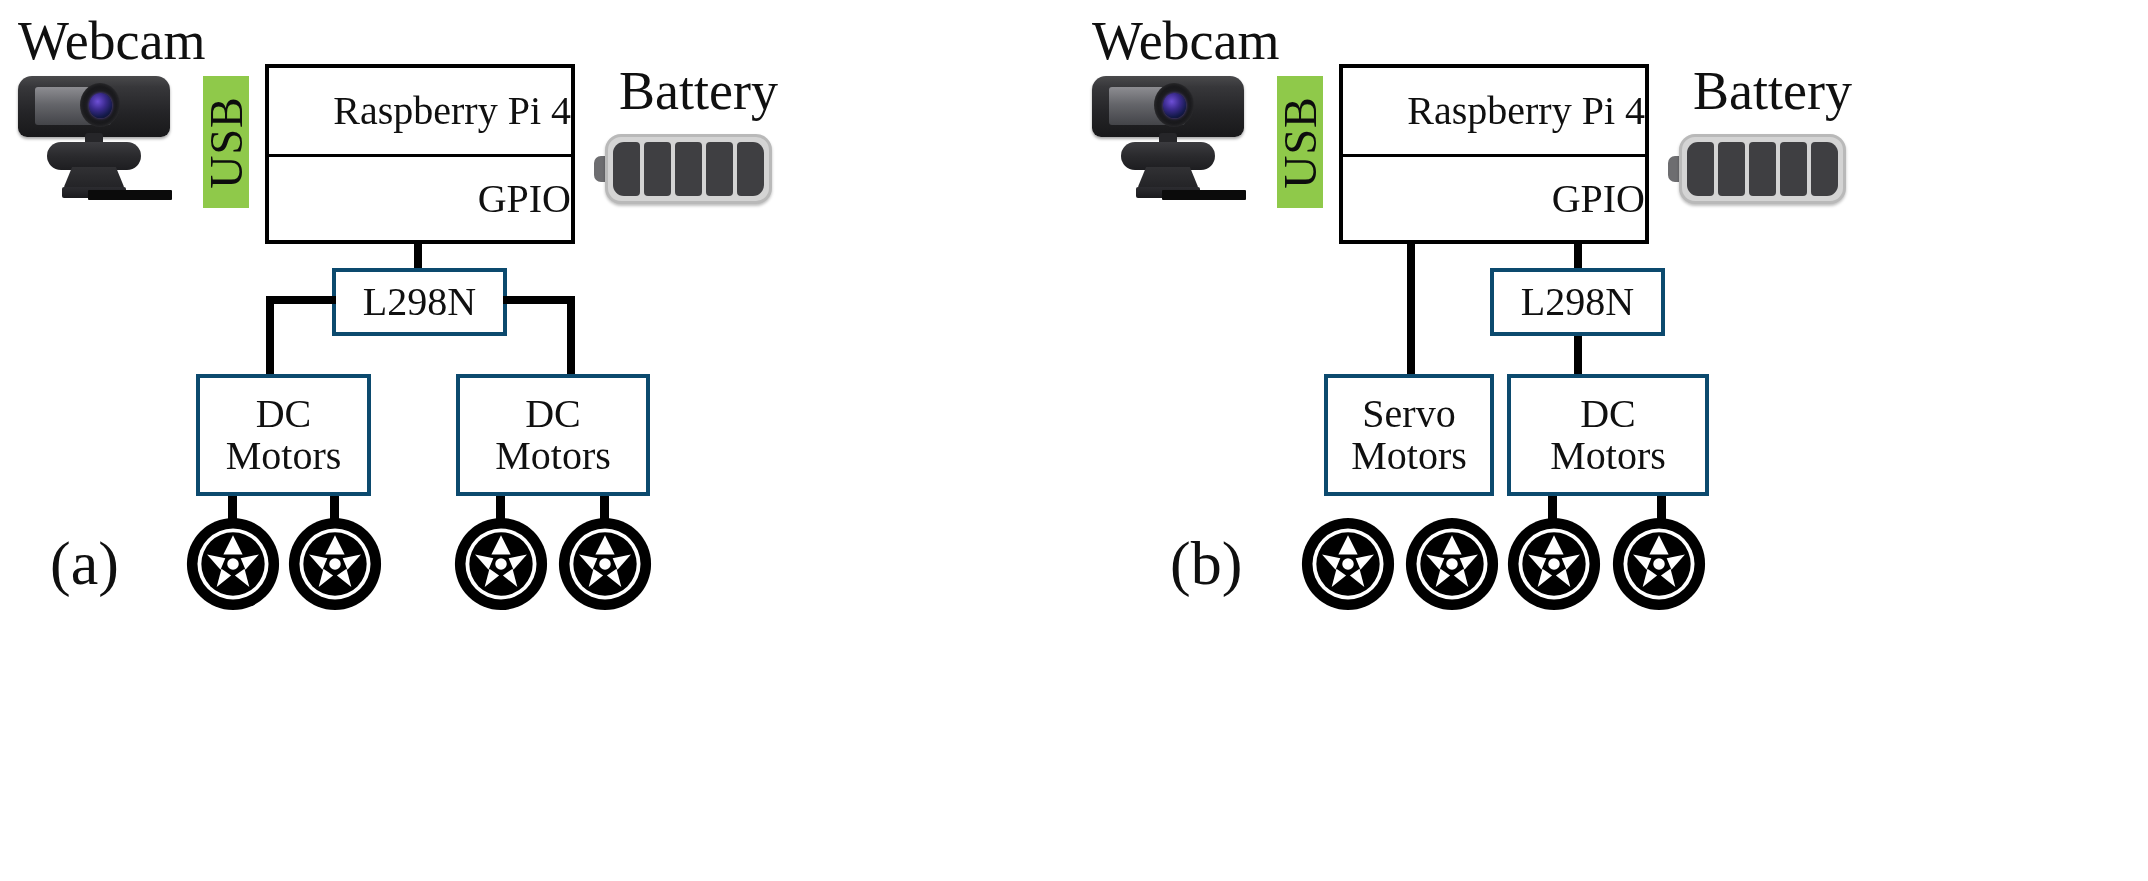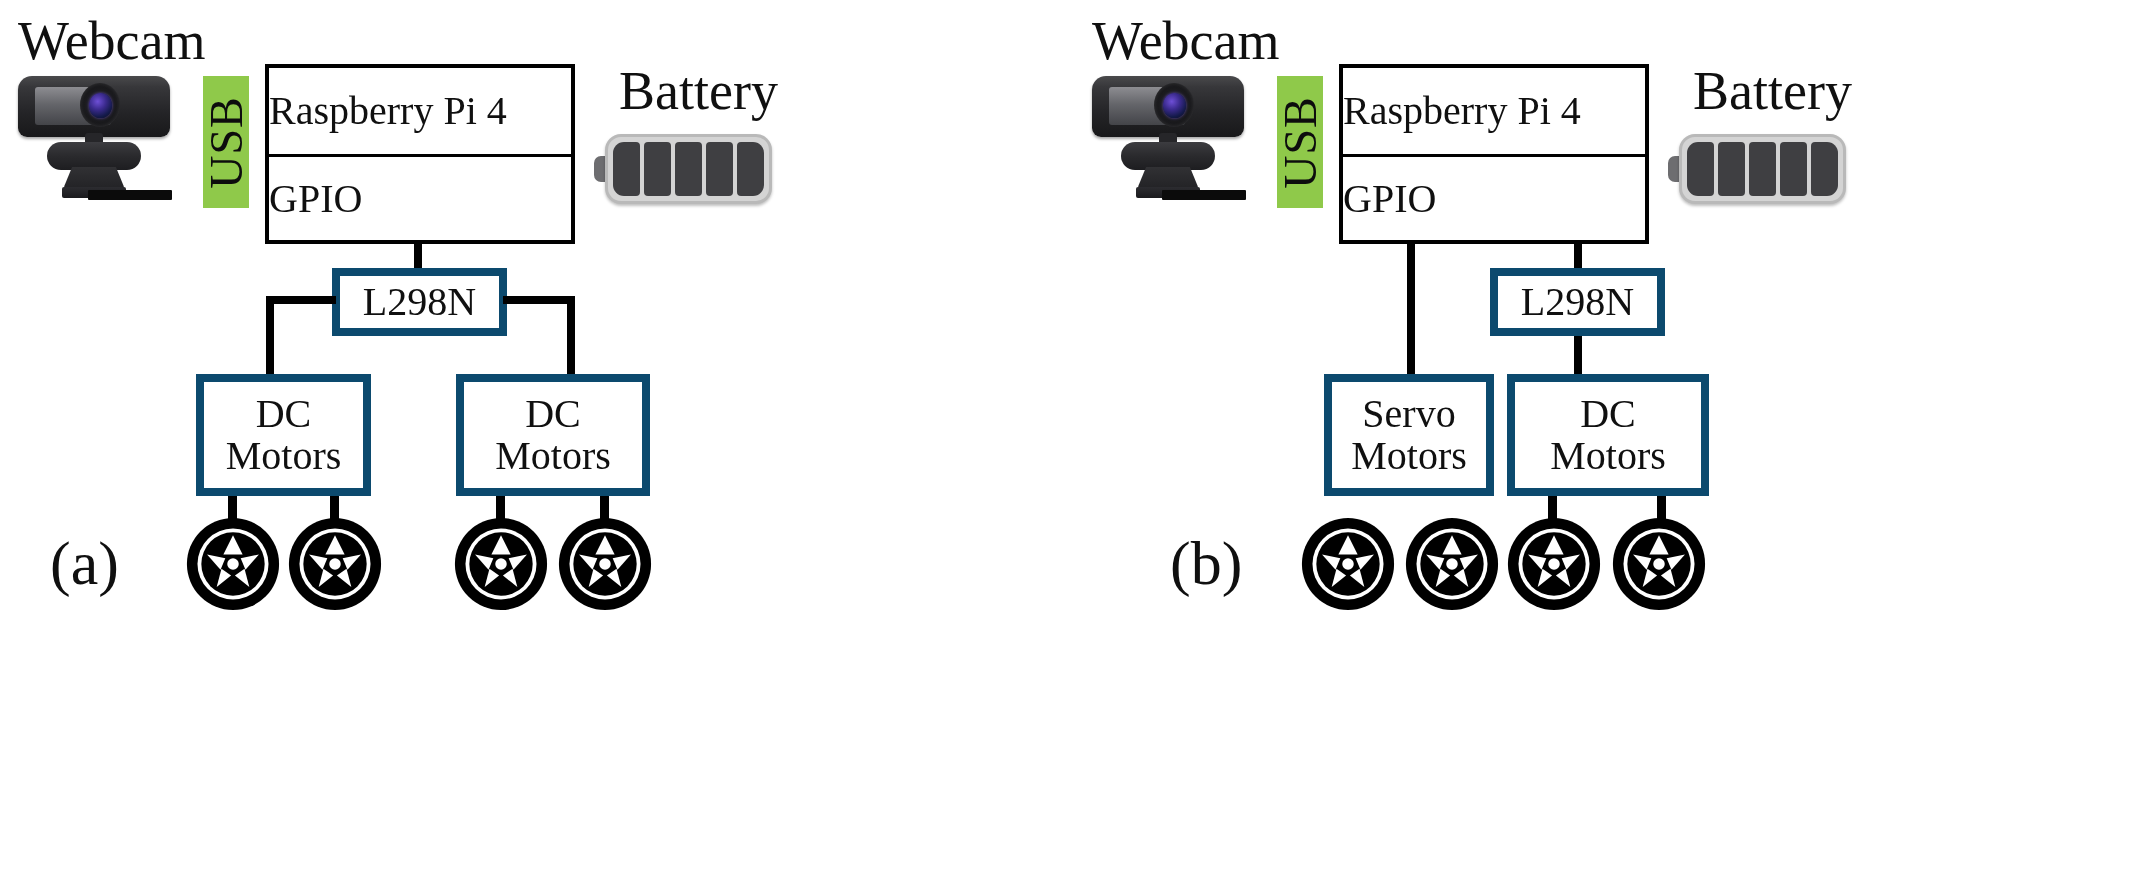--- a/index.html
+++ b/index.html
@@ -29,39 +29,39 @@
     white-space: nowrap;
     line-height: 1;
   }
   .title-label { font-size: 54px; }
 
   
   .box {
     position: absolute;
     box-sizing: border-box;
     background: #ffffff;
-    border: 8px solid #0c4a6e;
+    border: 4px solid #0c4a6e;
     display: flex;
     align-items: center;
     justify-content: center;
     text-align: center;
   }
   .box .box-label {
     font-family: "Liberation Serif", "DejaVu Serif", serif;
     color: #101010;
     line-height: 1.05;
     white-space: pre-line;
   }
   .pi-outer { border: 4px solid #000000; display: block; }
   .pi-top, .pi-bottom {
     position: absolute;
-    left: 0; right: 0;
+    left: 8px; right: 0;
     display: flex;
     align-items: center;
-    justify-content: flex-start;
+    justify-content: flex-end;
   }
   .pi-divider {
     position: absolute;
     left: 0; right: 0;
     height: 3px;
     background: #000000;
   }
 
   
   .wire {

